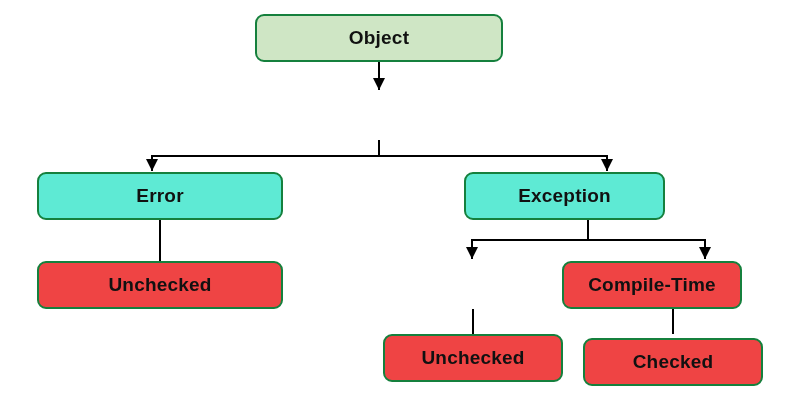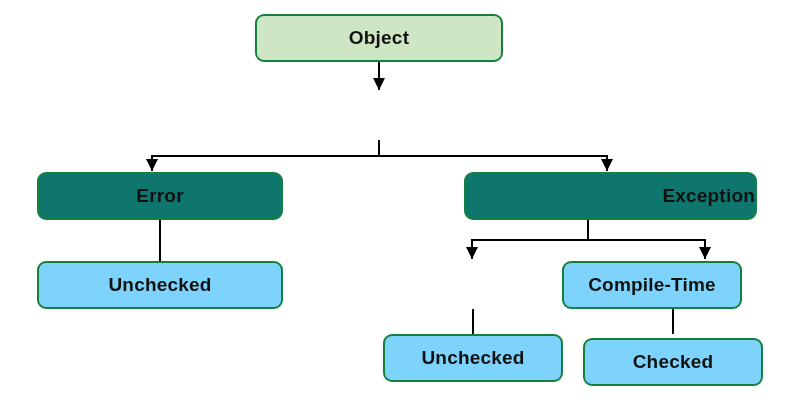--- a/index.html
+++ b/index.html
@@ -30,27 +30,27 @@
     box-sizing: border-box;
     border: 2px solid #15803d;
     border-radius: 9px;
     font-size: 19px;
     font-weight: 700;
     color: #111111;
     letter-spacing: 0.2px;
   }
   .node-green { background: #CFE6C5; }
   .node-blue  { background: #C8DCF4; }
-  .node-tan   { background: #0f766e; }
-  .node-cyan  { background: #7dd3fc; }
+  .node-tan   { background: #5eead4; }
+  .node-cyan  { background: #ef4444; }
 
   .pos-object          { left: 255px; top: 14px;  width: 248px; height: 48px; }
   .pos-throwable       { left: 255px; top: 92px;  width: 248px; height: 48px; }
   .pos-error           { left: 37px;  top: 172px; width: 246px; height: 48px; }
-  .pos-exception       { left: 464px; top: 172px; width: 293px; height: 48px; justify-content: flex-end; }
+  .pos-exception       { left: 464px; top: 172px; width: 201px; height: 48px; }
   .pos-error-unchecked { left: 37px;  top: 261px; width: 246px; height: 48px; }
   .pos-run-time        { left: 383px; top: 261px; width: 180px; height: 48px; }
   .pos-compile-time    { left: 562px; top: 261px; width: 180px; height: 48px; }
   .pos-rt-unchecked    { left: 383px; top: 334px; width: 180px; height: 48px; }
   .pos-ct-checked      { left: 583px; top: 338px; width: 180px; height: 48px; }
 </style>
 </head>
 <body>
 
 <div class="canvas">

